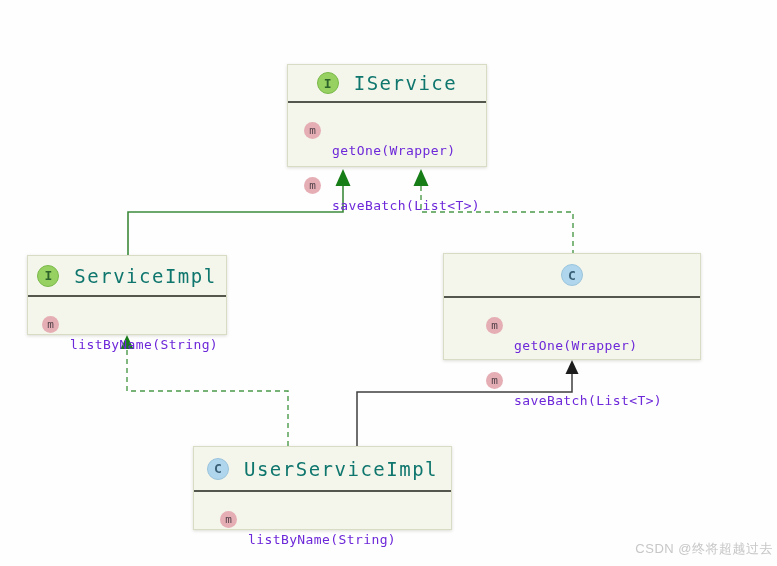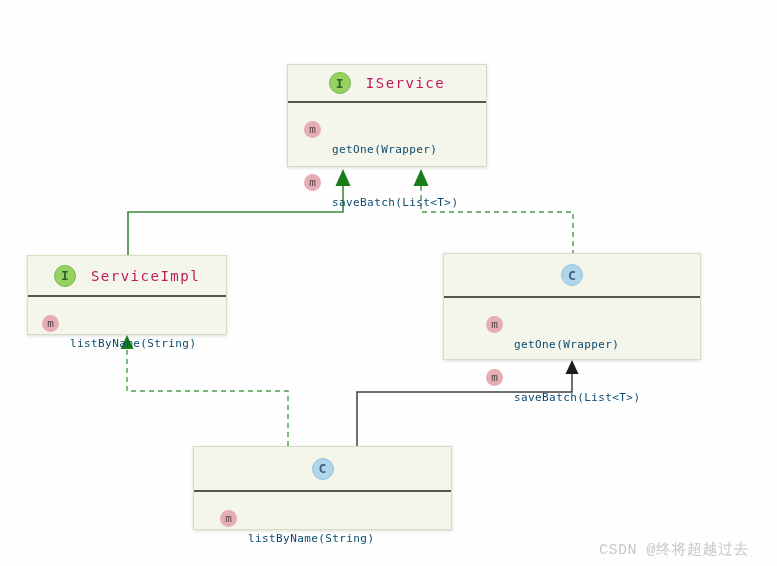--- a/index.html
+++ b/index.html
@@ -21,23 +21,23 @@
     box-shadow:0 1px 3px rgba(120,125,100,0.25);
     box-sizing:border-box;
   }
   .uml-header{
     display:flex;align-items:center;justify-content:center;
     gap:15px;
     border-bottom:2px solid #54574d;
     box-sizing:border-box;
   }
   .uml-title{
-    font-size:14px;
+    font-size:19px;
     letter-spacing:1.5px;
-    color:#be185d;
+    color:#0f766e;
     white-space:nowrap;
   }
   .badge{
     display:inline-flex;align-items:center;justify-content:center;
     border-radius:50%;
     flex:0 0 auto;
   }
   .badge-type{
     width:22px;height:22px;
     font-size:13px;font-weight:bold;
@@ -61,31 +61,31 @@
     font-size:11px;
   }
   .uml-methods{
     display:flex;flex-direction:column;justify-content:space-around;
     box-sizing:border-box;
   }
   .uml-method{
     display:flex;align-items:center;gap:11px;
   }
   .uml-method-label{
-    font-size:11px;
+    font-size:13px;
     letter-spacing:0.4px;
-    color:#0c4a6e;
+    color:#6d28d9;
     white-space:nowrap;
     margin-top:40px;
   }
   #watermark{
     position:absolute;
-    right:28px;top:540px;
-    font-family:Liberation Mono, monospace;
-    font-size:15px;
+    right:4px;top:540px;
+    font-family:Liberation Sans, sans-serif;
+    font-size:13px;
     color:#c7c7c7;
     letter-spacing:0.5px;
     white-space:nowrap;
   }
 </style>
 </head>
 <body>
 
 <div id="stage">
 
@@ -154,20 +154,21 @@
       <div class="uml-method">
         <span class="badge badge-m">m</span>
         <span class="uml-method-label">saveBatch(List&lt;T&gt;)</span>
       </div>
     </div>
   </div>
 
   <div class="uml-box" style="left:193px;top:446px;width:259px;height:84px">
     <div class="uml-header" style="height:45px">
       <span class="badge badge-type badge-class">C</span>
+      <span class="uml-title">UserServiceImpl</span>
     </div>
     <div class="uml-methods" style="height:37px;padding-left:26px;">
       <div class="uml-method">
         <span class="badge badge-m">m</span>
         <span class="uml-method-label">listByName(String)</span>
       </div>
     </div>
   </div>
 
   <div id="watermark">CSDN @终将超越过去</div>

